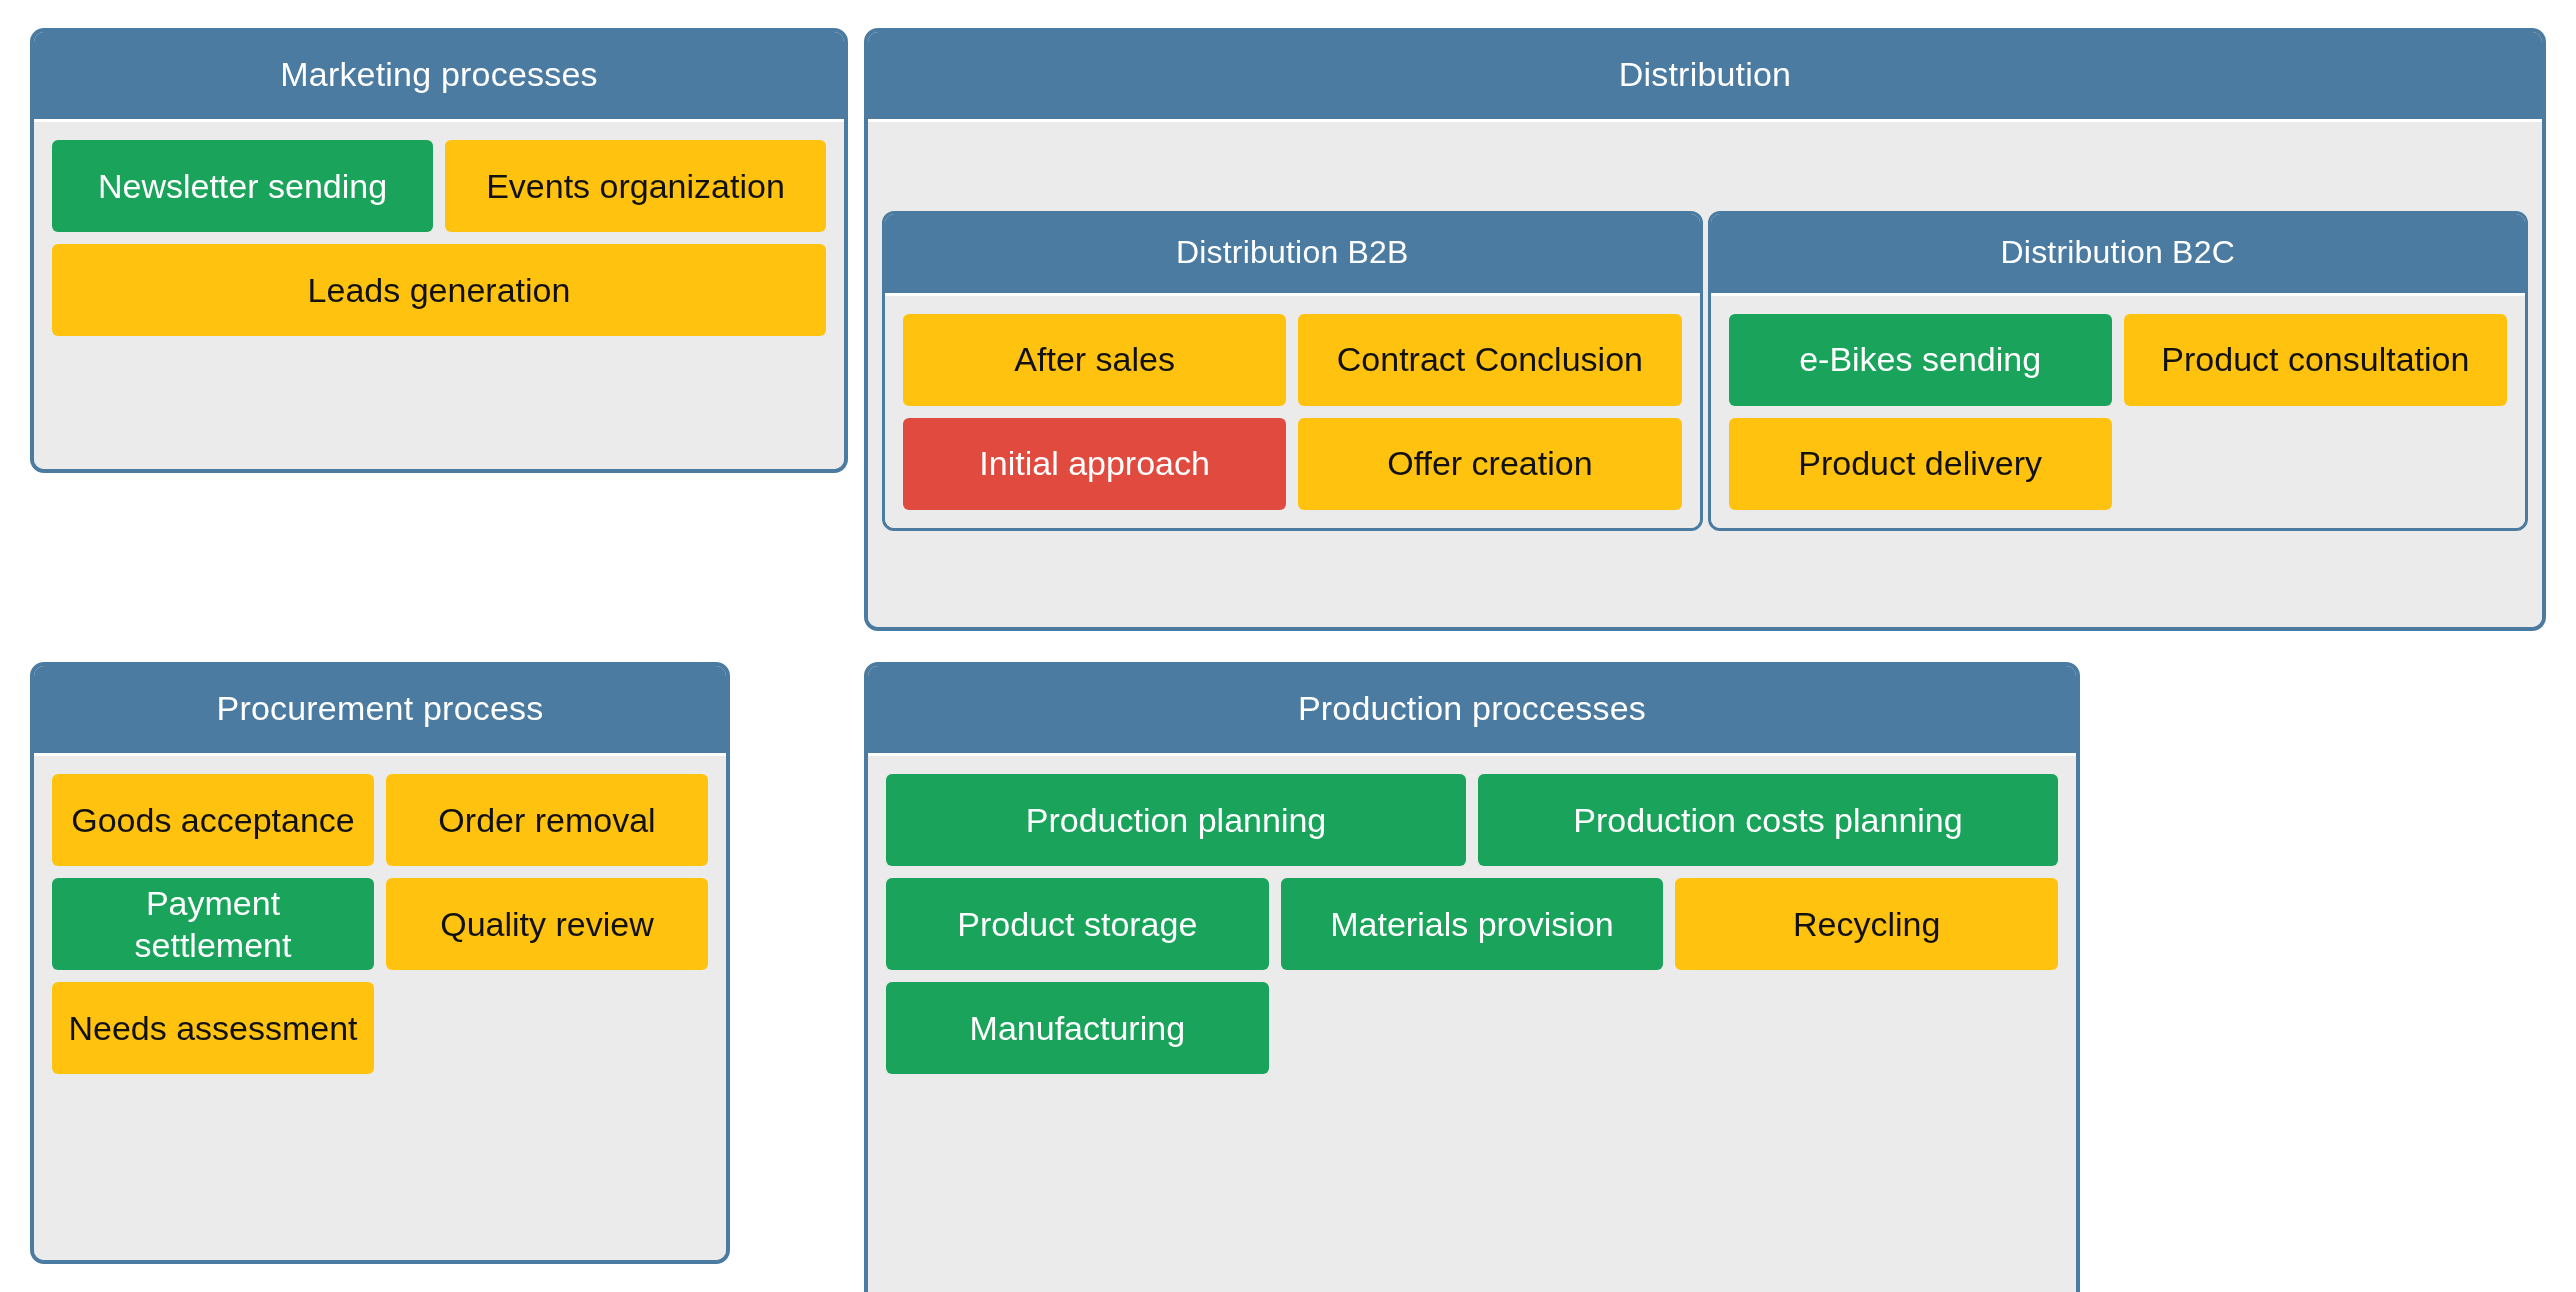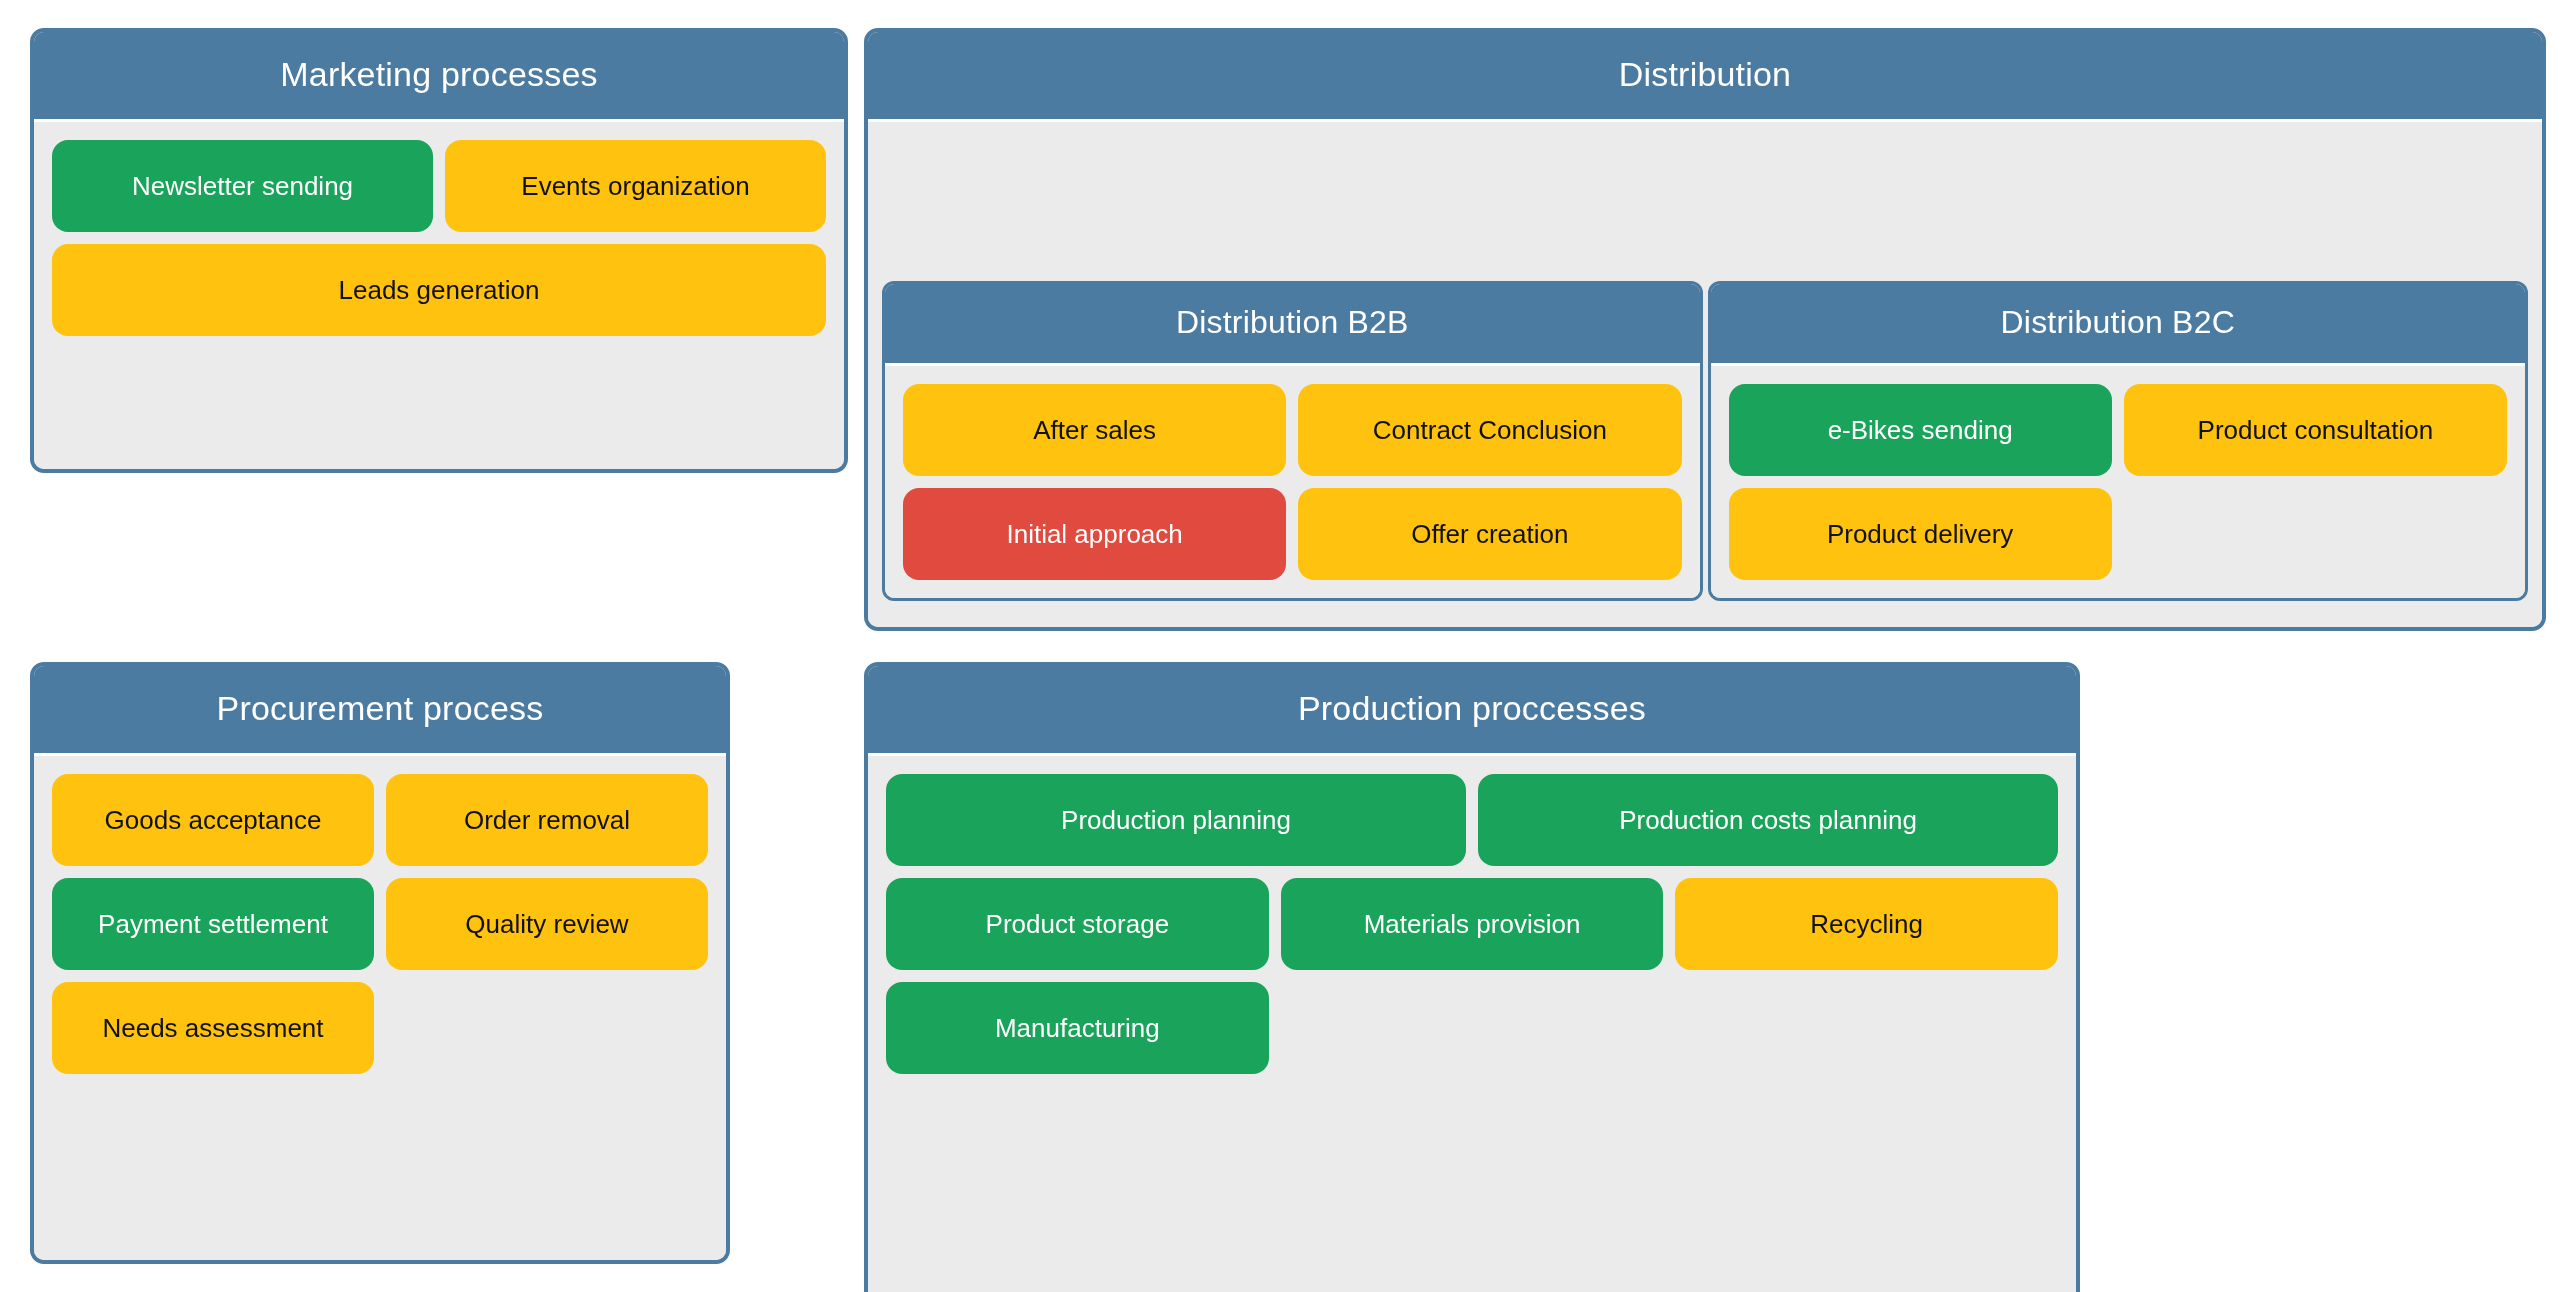--- a/index.html
+++ b/index.html
@@ -52,21 +52,21 @@
     flex-direction: column;
     gap: 10px;
     border-top: 3px solid #ffffff;
   }
 
   
   .subpanel-row {
     display: flex;
     gap: 5px;
     flex: 1 1 auto;
-    align-items: flex-end;
+    align-items: center;
   }
   .subpanel {
     box-sizing: border-box;
     border: 3px solid #4b7ba0;
     border-radius: 12px;
     background: #ebebeb;
     overflow: hidden;
     display: flex;
     flex-direction: column;
     flex: 1 1 0;
@@ -81,26 +81,26 @@
     display: flex;
     flex-direction: column;
     gap: 12px;
   }
   .tile-row {
     display: flex;
     gap: 12px;
   }
   .tile {
     box-sizing: border-box;
-    border-radius: 16px;
+    border-radius: 6px;
     display: flex;
     align-items: center;
     justify-content: center;
     text-align: center;
-    font-size: 26px;
+    font-size: 34px;
     line-height: 1.25;
     padding: 6px 14px;
     height: 92px;
     flex: 1 1 0;
   }
   .tile.green  { background: #1aa35a; color: #ffffff; }
   .tile.yellow { background: #ffc20e; color: #111111; }
   .tile.red    { background: #e04a3f; color: #ffffff; }
   .tile.empty  { background: transparent; }
 

